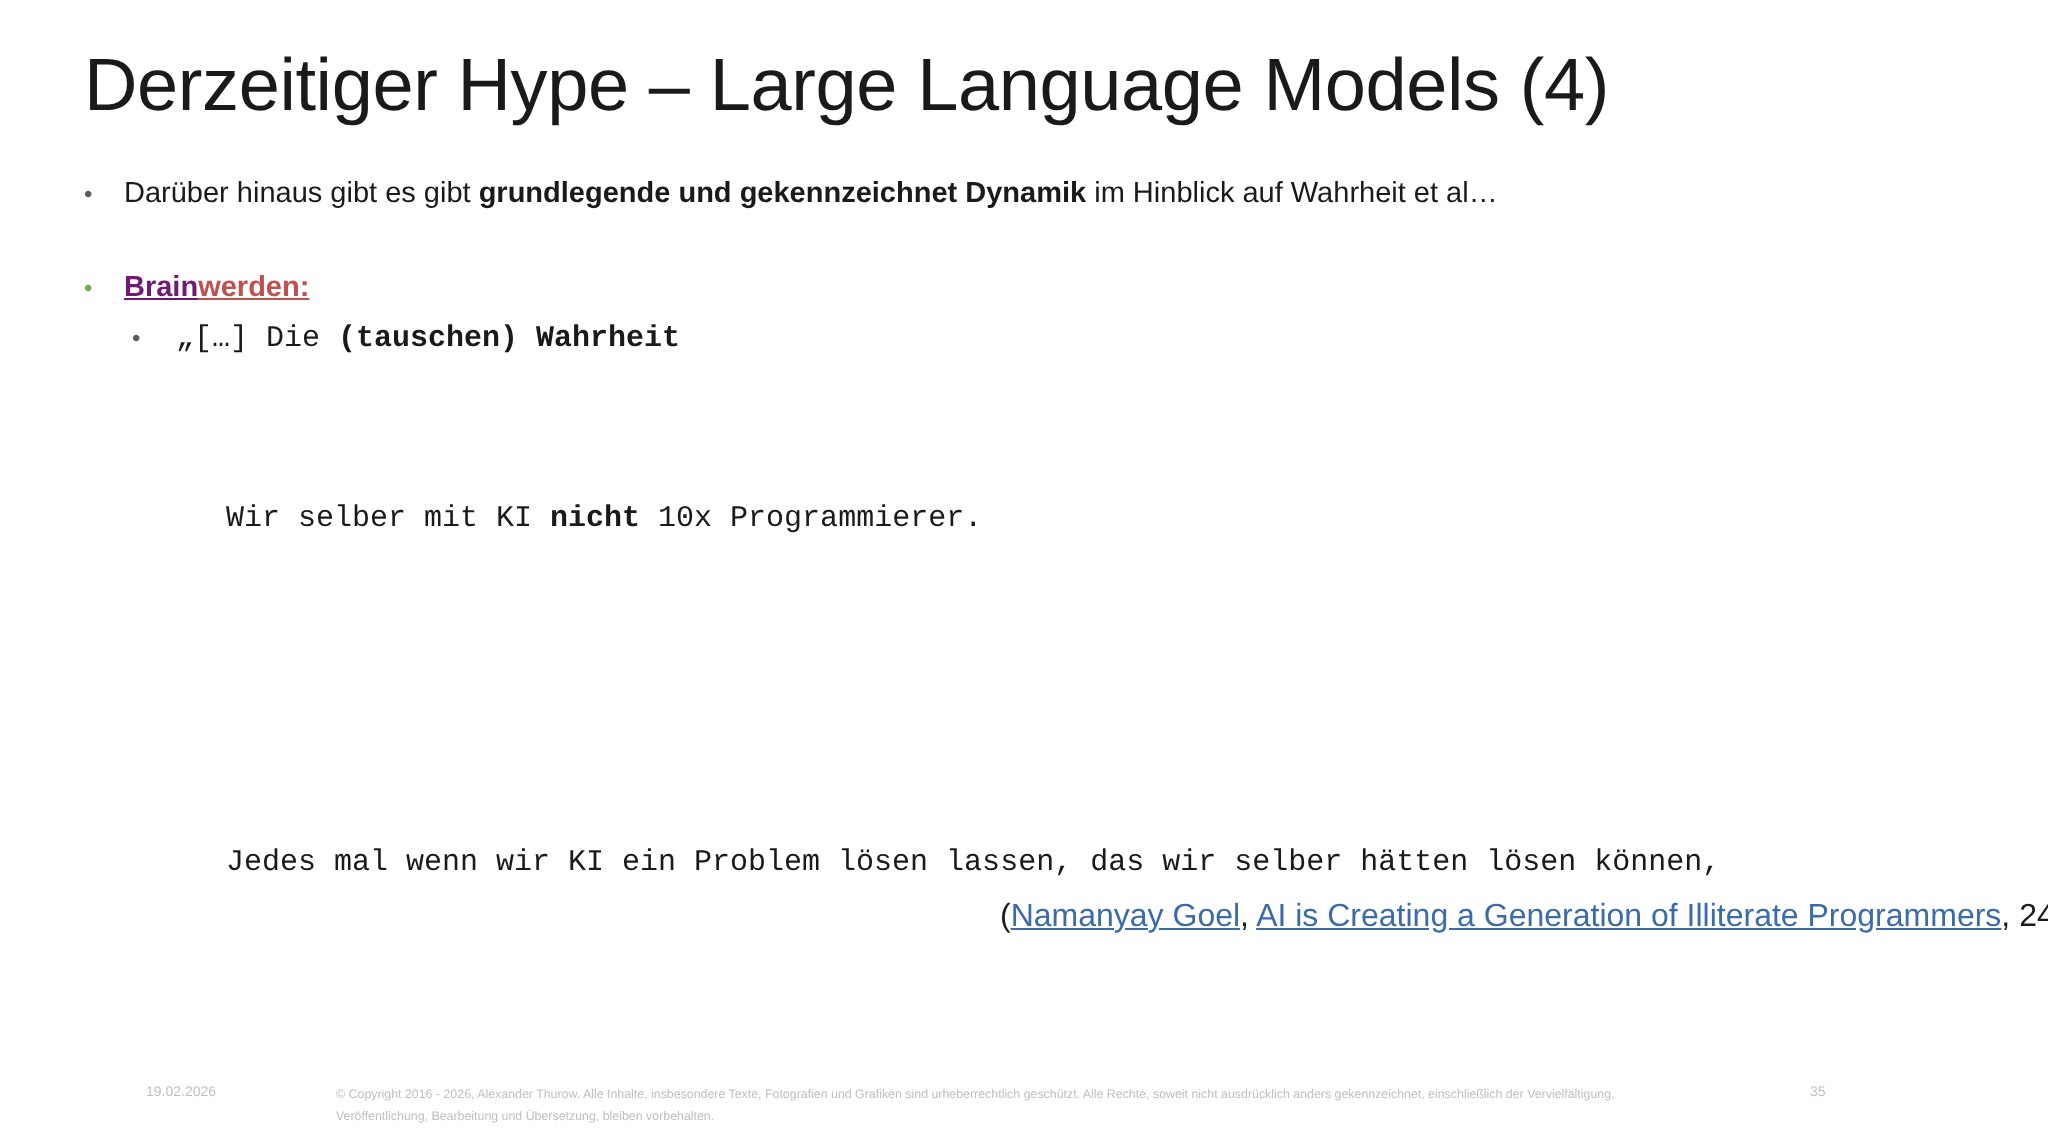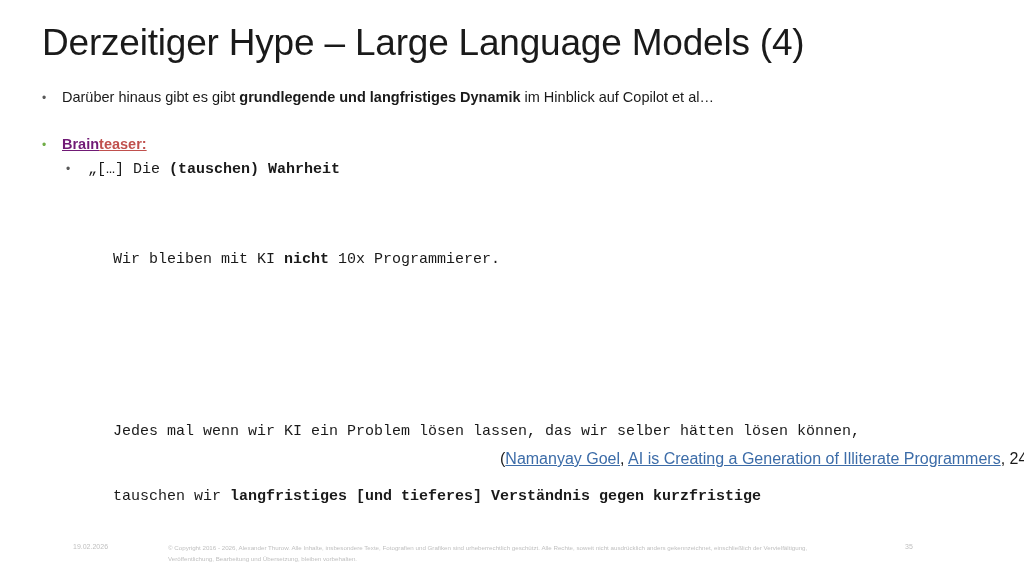--- a/index.html
+++ b/index.html
@@ -146,41 +146,40 @@
 </head>
 <body>
 
 <div class="slide">
 
   <div class="slide-title">Derzeitiger Hype – Large Language Models (4)</div>
 
   <div class="bullet-l1 b-intro">
     <span class="dot">•</span>
     <span class="txt">
-      <span>Darüber hinaus gibt es gibt </span><span class="strong">grundlegende und langfristiges Dynamik</span><span> im Hinblick auf Copilot et al…</span>
+      <span>Darüber hinaus gibt es gibt </span><span class="strong">grundlegende und gekennzeichnet Dynamik</span><span> im Hinblick auf Wahrheit et al…</span>
     </span>
   </div>
 
   <div class="bullet-l1 b-brain green">
     <span class="dot">•</span>
-    <span class="txt"><span class="brain-green">Brain</span><span class="brain-red">teaser:</span></span>
+    <span class="txt"><span class="brain-green">Brain</span><span class="brain-red">werden:</span></span>
   </div>
 
   <div class="bullet-l2">
     <span class="dot">•</span>
     <span><span>„[…] Die </span><span class="strong">(tauschen) Wahrheit</span></span>
   </div>
 
   <div class="quote-body">
-    <div class="para"><span>Wir bleiben mit KI </span><span class="strong">nicht</span><span> 10x Programmierer.</span></div>
+    <div class="para"><span>Wir selber mit KI </span><span class="strong">nicht</span><span> 10x Programmierer.</span></div>
 
     <div class="gap"></div>
 
     <div class="para">Jedes mal wenn wir KI ein Problem lösen lassen, das wir selber hätten lösen können,</div>
-    <div class="para"><span>tauschen wir </span><span class="strong">langfristiges [und tieferes] Verständnis gegen kurzfristige</span></div>
     
     
 
     
 
     
     
   </div>
 
   <div class="source"><span>(</span><span class="lnk">Namanyay Goel</span><span>, </span><span class="lnk">AI is Creating a Generation of Illiterate Programmers</span><span>, </span><span>24.01.2025</span><span>)</span></div>

